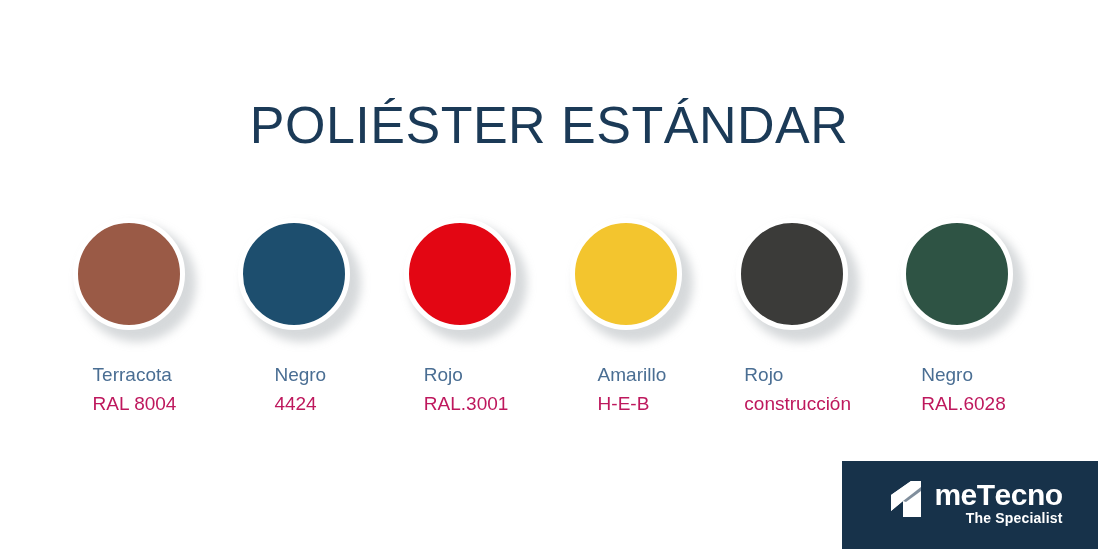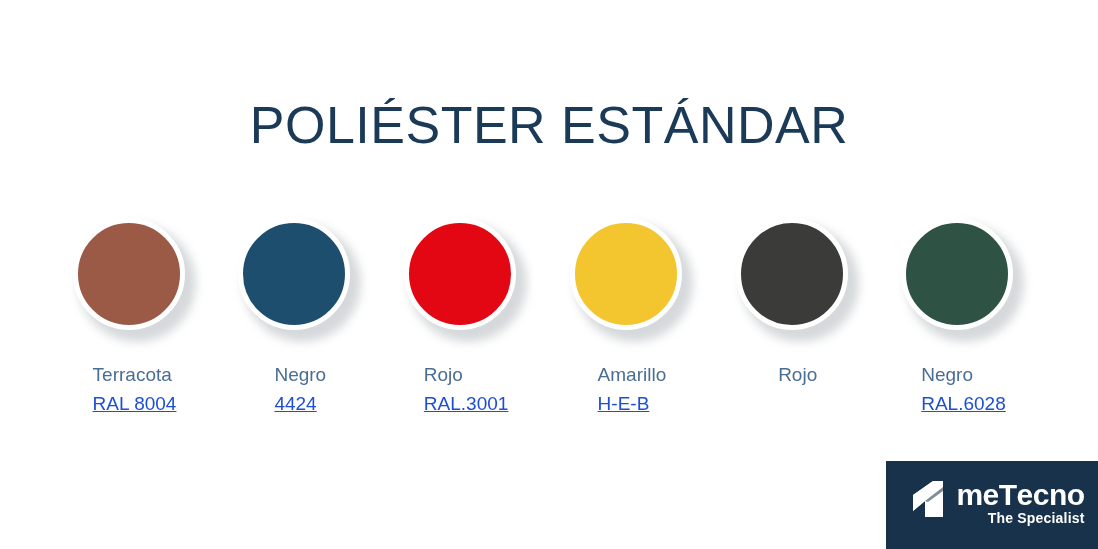--- a/index.html
+++ b/index.html
@@ -84,28 +84,28 @@
   }
 
   .labels {
     margin-top: 18px;
     text-align: left;
     color: #4a6e93;
     font-size: 19px;
     line-height: 1.55;
     font-weight: 400;
   }
-  .label-line-2 { color: #1d4ed8; text-decoration: underline; }
+  .label-line-2 { color: #be185d; }
 
   
   .logo-panel {
     position: absolute;
     right: 0;
     bottom: 0;
-    width: 212px;
+    width: 256px;
     height: 88px;
     background: #17324a;
     display: flex;
     align-items: center;
     justify-content: center;
   }
 
   .logo-inner {
     display: flex;
     align-items: flex-start;
@@ -201,20 +201,21 @@
       </div>
     </div>
 
     <div class="swatch-item">
       <div class="disc-wrap">
         <div class="disc-shadow"></div>
         <div class="disc" style="background-color: rgb(59, 59, 57);"></div>
       </div>
       <div class="labels">
         <div>Rojo</div>
+        <div class="label-line-2">construcción</div>
       </div>
     </div>
 
     <div class="swatch-item">
       <div class="disc-wrap">
         <div class="disc-shadow"></div>
         <div class="disc" style="background-color: rgb(46, 83, 68);"></div>
       </div>
       <div class="labels">
         <div>Negro</div>

